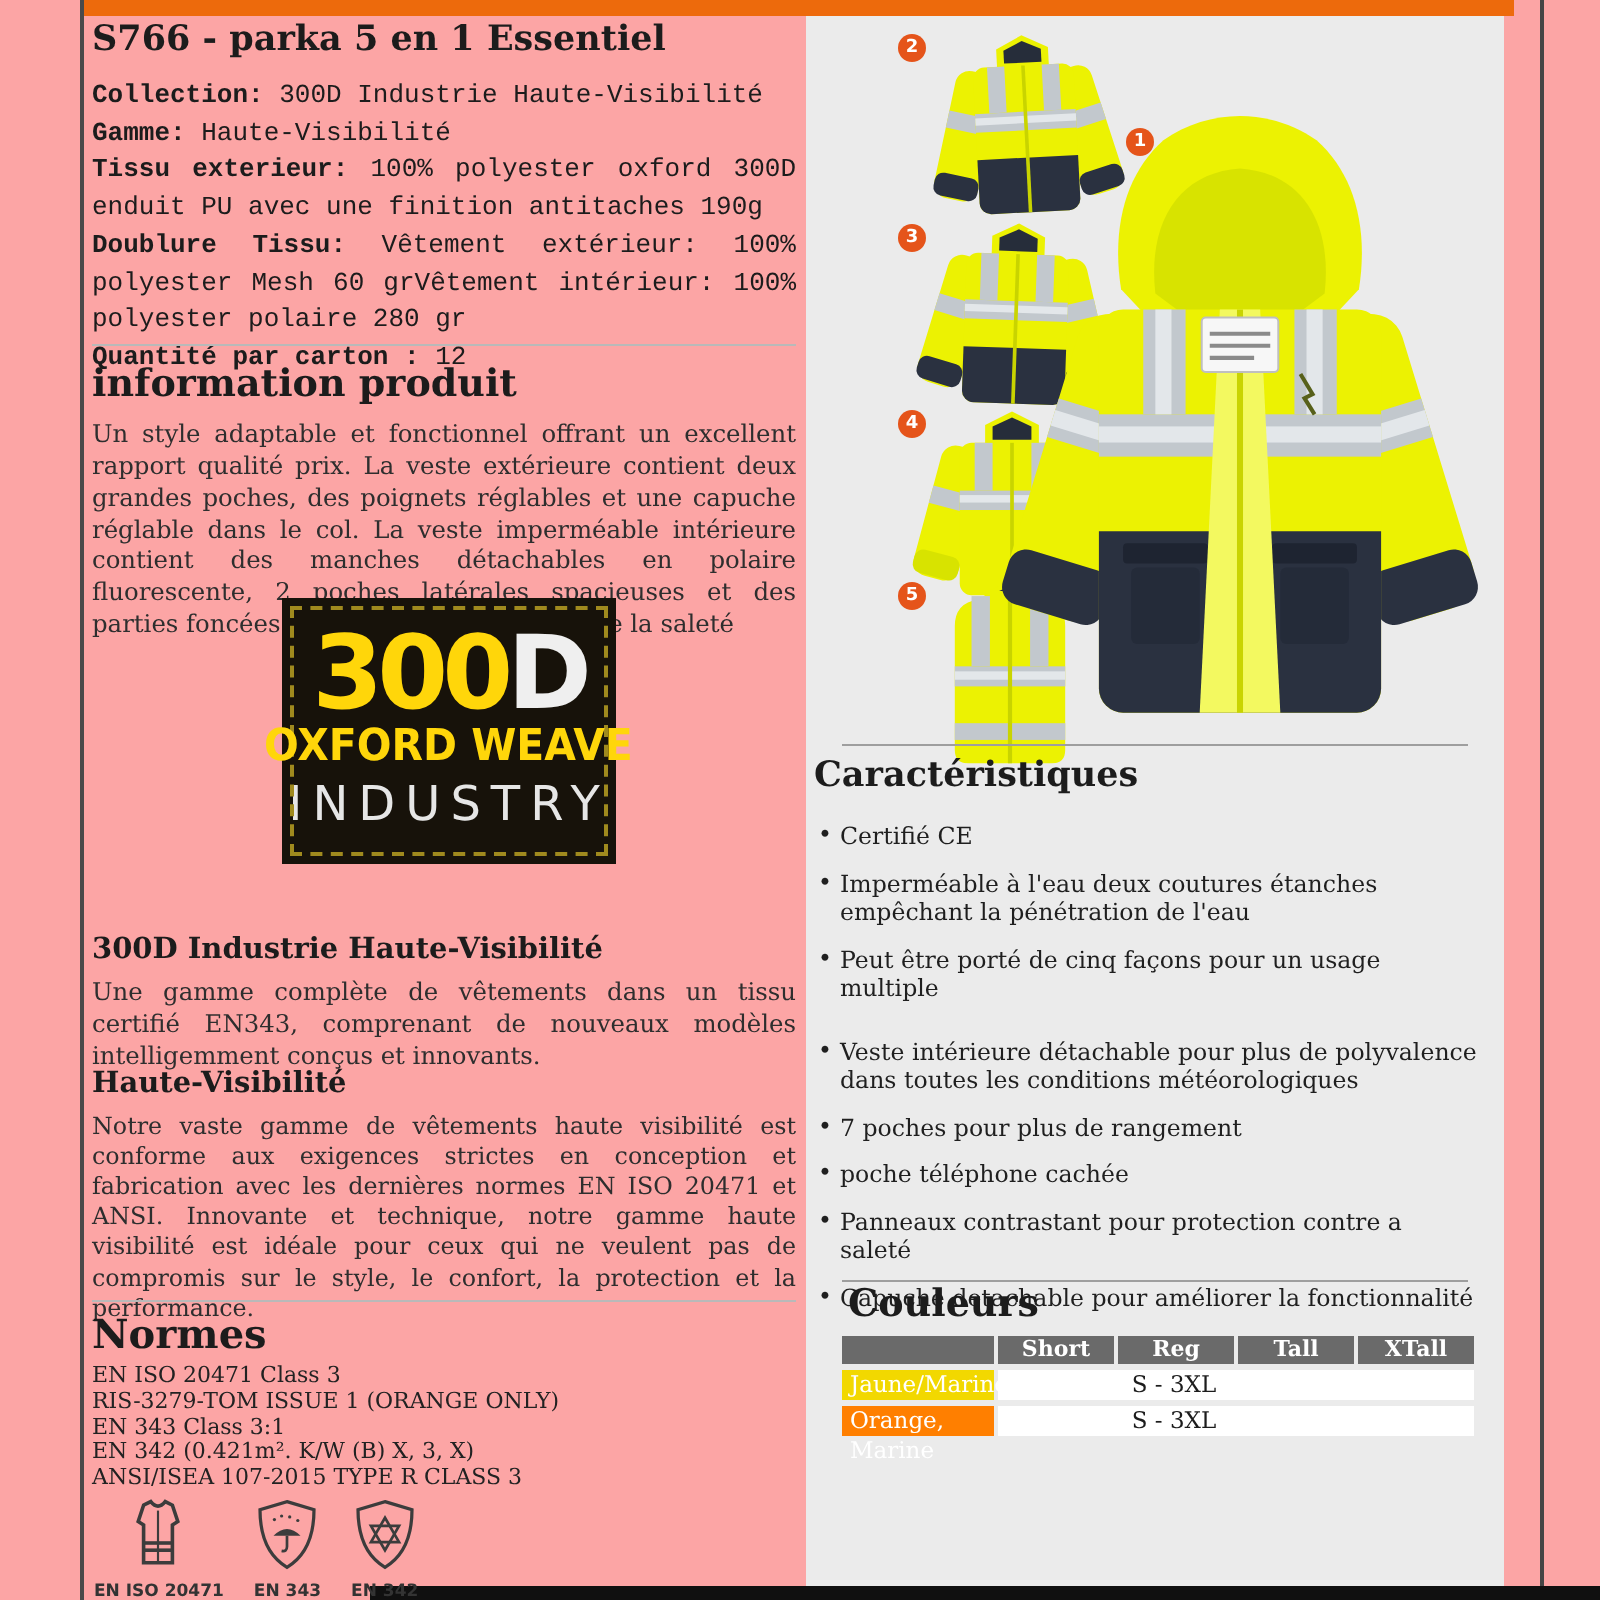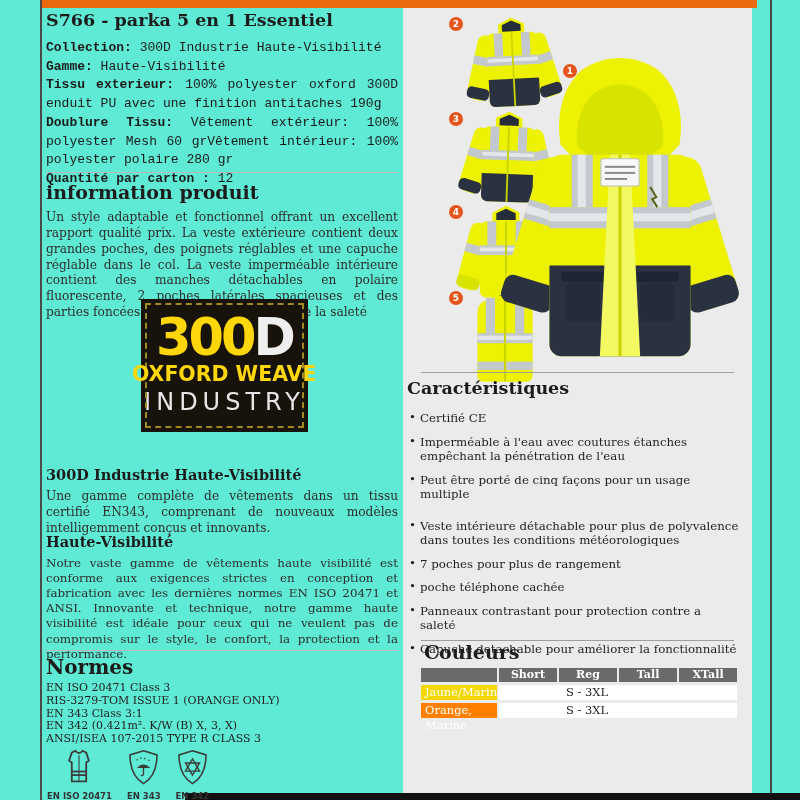--- a/index.html
+++ b/index.html
@@ -1,16 +1,16 @@
 <!DOCTYPE html>
 <html><head>
 <meta charset="utf-8">
 <style>
   html,body{margin:0;padding:0;background:#fff;}
-  #page{position:relative;width:800px;height:800px;background:#5eead4;font-family:"DejaVu Serif",serif;color:#1c1c1c;overflow:hidden;}
+  #page{position:relative;width:800px;height:800px;background:#fca5a5;font-family:"DejaVu Serif",serif;color:#1c1c1c;overflow:hidden;}
 
   
   .topbar{position:absolute;left:41px;top:0;width:716px;height:8px;background:#ED6A0C;}
   .border-left{position:absolute;left:40px;top:0;width:1.5px;height:800px;background:#4a4a4a;}
   .border-right{position:absolute;left:770px;top:0;width:2px;height:800px;background:#454545;}
   .bottombar{position:absolute;left:185px;top:793px;width:615px;height:7px;background:#101010;}
   .graypanel{position:absolute;left:403px;top:8px;width:349px;height:792px;background:#EBEBEB;}
 
   
   .titleblock{position:absolute;left:46px;top:10px;width:352px;}
@@ -295,21 +295,21 @@
         <path d="M158,128 l6,10 l-4,2 l5,8" stroke="#57601A" stroke-width="2" fill="none"></path>
       </svg>
     </div>
   </div>
 
   <div class="divider div1"></div>
 
   <div class="features">
     <h2>Caractéristiques</h2>
     <div class="feat">Certifié CE</div>
-    <div class="feat">Imperméable à l'eau avec coutures étanches empêchant la pénétration de l'eau</div>
+    <div class="feat">Imperméable à l'eau deux coutures étanches empêchant la pénétration de l'eau</div>
     <div class="feat gap">Peut être porté de cinq façons pour un usage multiple</div>
     <div class="feat">Veste intérieure détachable pour plus de polyvalence dans toutes les conditions météorologiques</div>
     <div class="feat">7 poches pour plus de rangement</div>
     <div class="feat">poche téléphone cachée</div>
     <div class="feat">Panneaux contrastant pour protection contre a saleté</div>
     <div class="feat gap">Capuche detachable pour améliorer la fonctionnalité</div>
   </div>
 
   <div class="divider div2"></div>
 

